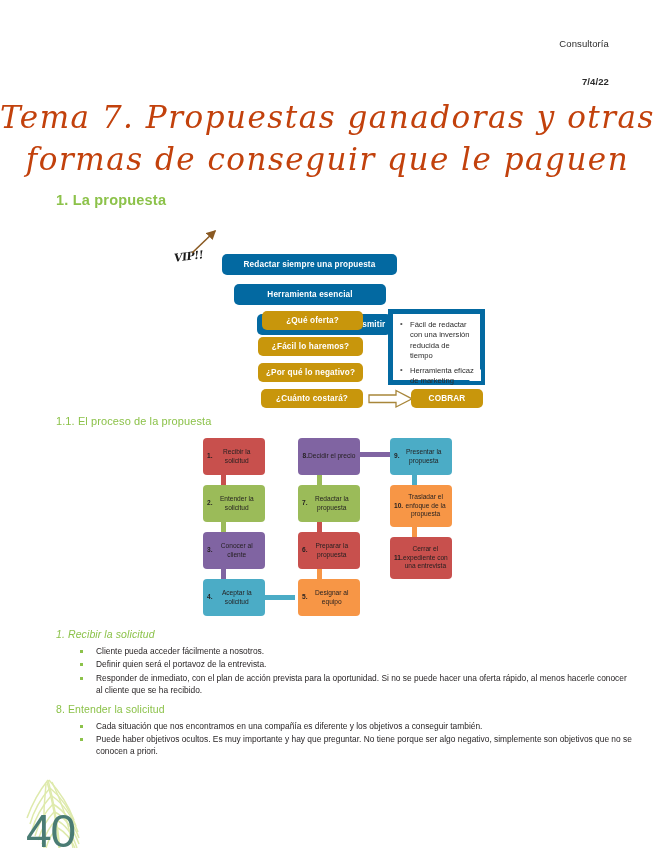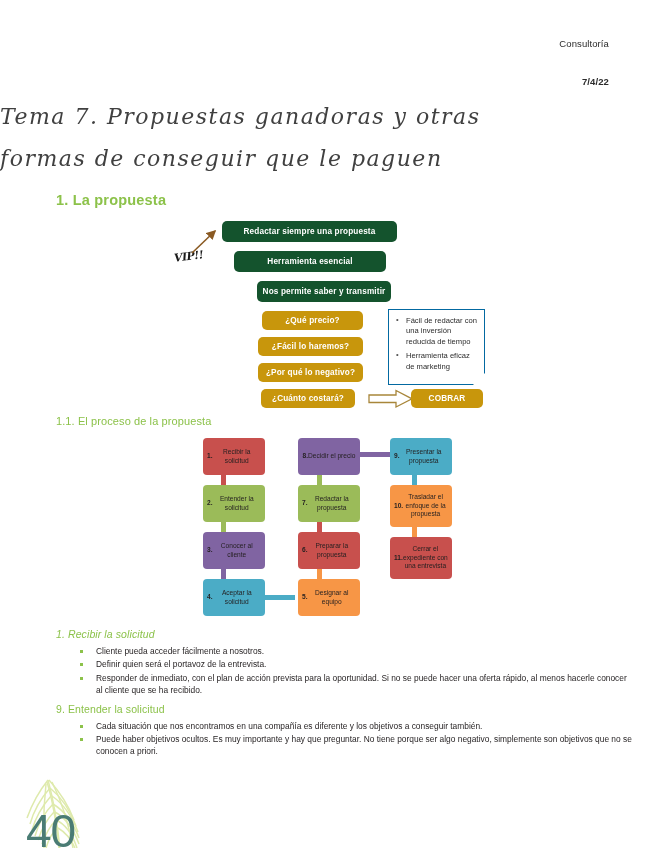--- a/index.html
+++ b/index.html
@@ -31,25 +31,25 @@
     color: #2b2b2b;
     font-weight: 600;
     letter-spacing: .1px;
   }
 
   
   .doc-title {
     position: absolute;
     left: 0; right: 0;
     top: 96px;
-    text-align: left;
-    color: #404040;
+    text-align: center;
+    color: #c2410c;
     font-family: "DejaVu Serif", serif;
     font-style: italic;
-    font-size: 22px;
+    font-size: 31px;
     line-height: 42px;
     letter-spacing: 1.5px;
     font-weight: 400;
     white-space: nowrap;
   }
   .doc-title .tl { display: block; }
 
   
   .h2 {
     position: absolute;
@@ -76,38 +76,38 @@
     display: flex;
     align-items: center;
     justify-content: center;
     color: #ffffff;
     font-size: 8.2px;
     font-weight: bold;
     letter-spacing: .15px;
     text-align: center;
     line-height: 1.15;
   }
-  .d1box.brown { background: #14532d; }
+  .d1box.brown { background: #0369a1; margin-top: 33px; }
   .d1box.gold  { background: #c8960c; }
 
   .vip-label {
     position: absolute;
     font-family: "DejaVu Serif", serif;
     font-style: italic;
     font-weight: bold;
     font-size: 11px;
     color: #1a1a1a;
     letter-spacing: -.5px;
     transform: rotate(-7deg);
   }
 
   .note-card {
     position: absolute;
     background: #ffffff;
-    border: 1px solid #0369a1;
+    border: 5px solid #0369a1;
     font-size: 7.6px;
     line-height: 1.38;
     color: #2b2b2b;
     padding: 6px 6px 6px 5px;
   }
   .note-card ul { margin: 0; padding-left: 12px; list-style: none; }
   .note-card li { position: relative; margin-bottom: 4px; }
   .note-card li::before {
     content: "•";
     position: absolute;
@@ -211,24 +211,24 @@
         <path d="M0,0 L6,3 L0,6 z" fill="#8a5a23"></path>
       </marker>
     </defs>
     <line x1="6" y1="32" x2="29" y2="10" stroke="#8a5a23" stroke-width="1.6" marker-end="url(#ah)"></line>
   </svg>
 
   <div class="d1box brown" style="left:222px; top:221px; width:175px; height:21px; top:6px;">Redactar siempre una propuesta</div>
   <div class="d1box brown" style="left:234px; top:36px; width:152px; height:21px;">Herramienta esencial</div>
   <div class="d1box brown" style="left:257px; top:66px; width:134px; height:21px;">Nos permite saber y transmitir</div>
 
-  <div class="d1box gold" style="left:262px; top:96px; width:101px; height:19px;">¿Qué precio?</div>
+  <div class="d1box gold" style="left:262px; top:96px; width:101px; height:19px;">¿Qué oferta?</div>
   <div class="d1box gold" style="left:258px; top:122px; width:105px; height:19px;">¿Fácil lo haremos?</div>
   <div class="d1box gold" style="left:258px; top:148px; width:105px; height:19px;">¿Por qué lo negativo?</div>
-  <div class="d1box gold" style="left:261px; top:174px; width:94px; height:19px;">¿Cuánto costará?</div>
+  <div class="d1box gold" style="left:261px; top:174px; width:102px; height:19px;">¿Cuánto costará?</div>
 
   <svg width="54" height="20" style="position:absolute; left:368px; top:174px;">
     <path d="M1,6 L28,6 L28,1.5 L44,9.8 L28,18 L28,13.5 L1,13.5 Z" fill="#ffffff" stroke="#a8863a" stroke-width="1.3"></path>
   </svg>
 
   <div class="d1box gold" style="left:411px; top:174px; width:72px; height:19px;">COBRAR</div>
 
   <div class="note-card" style="left:388px; top:94px; width:97px; height:76px;">
     <ul>
       <li>Fácil de redactar con una inversión reducida de tiempo</li>
@@ -268,21 +268,21 @@
   <div class="pbox" style="left:390px; top:101px; width:62px; height:42px; background:#c8504d;"><b>11.</b> Cerrar el expediente con una entrevista</div>
 </div>
 
 <div class="sec-h" style="top:628px;font-style:italic;">1. Recibir la solicitud</div>
 <ul class="blist" style="top:646px;">
   <li>Cliente pueda acceder fácilmente a nosotros.</li>
   <li>Definir quien será el portavoz de la entrevista.</li>
   <li>Responder de inmediato, con el plan de acción prevista para la oportunidad. Si no se puede hacer una oferta rápido, al menos hacerle conocer al cliente que se ha recibido.</li>
 </ul>
 
-<div class="sec-h" style="top:703px;">9. Entender la solicitud</div>
+<div class="sec-h" style="top:703px;">8. Entender la solicitud</div>
 <ul class="blist" style="top:721px;">
   <li>Cada situación que nos encontramos en una compañía es diferente y los objetivos a conseguir también.</li>
   <li>Puede haber objetivos ocultos. Es muy importante y hay que preguntar. No tiene porque ser algo negativo, simplemente son objetivos que no se conocen a priori.</li>
 </ul>
 
 <div id="page-footer">
   <svg width="190" height="90" viewBox="0 0 190 90" style="position:absolute;left:0;bottom:0;">
     <g stroke="#dde9a8" stroke-width="1.5" fill="none" opacity="0.95">
       <path d="M60,92 C58,70 54,44 48,22"></path>
       <path d="M48,22 C40,32 32,46 27,60"></path>

